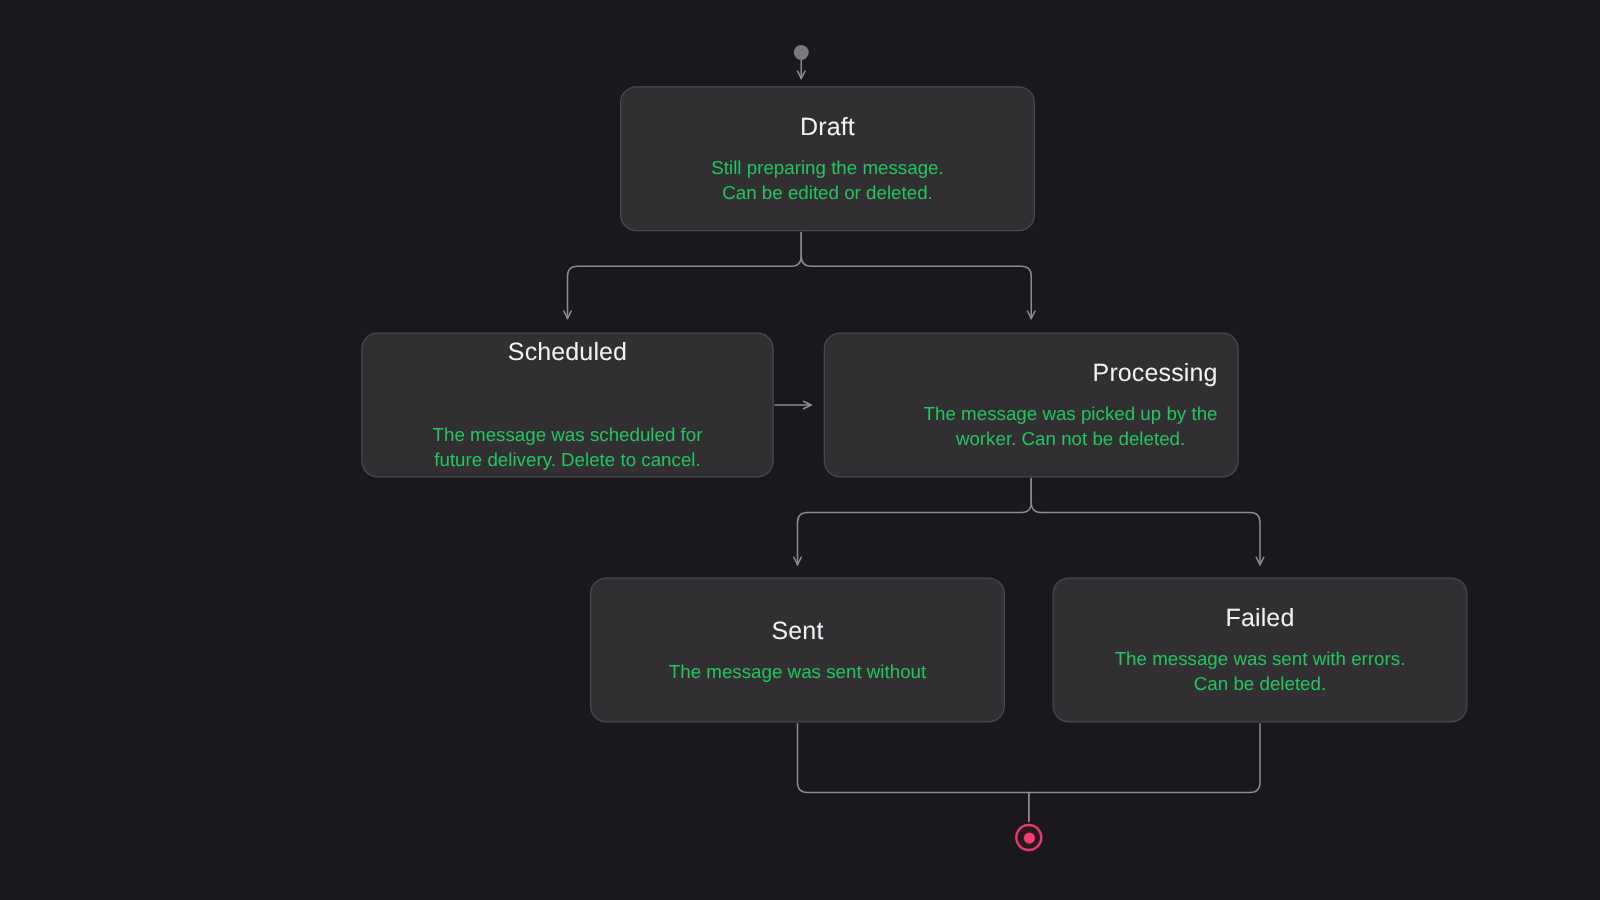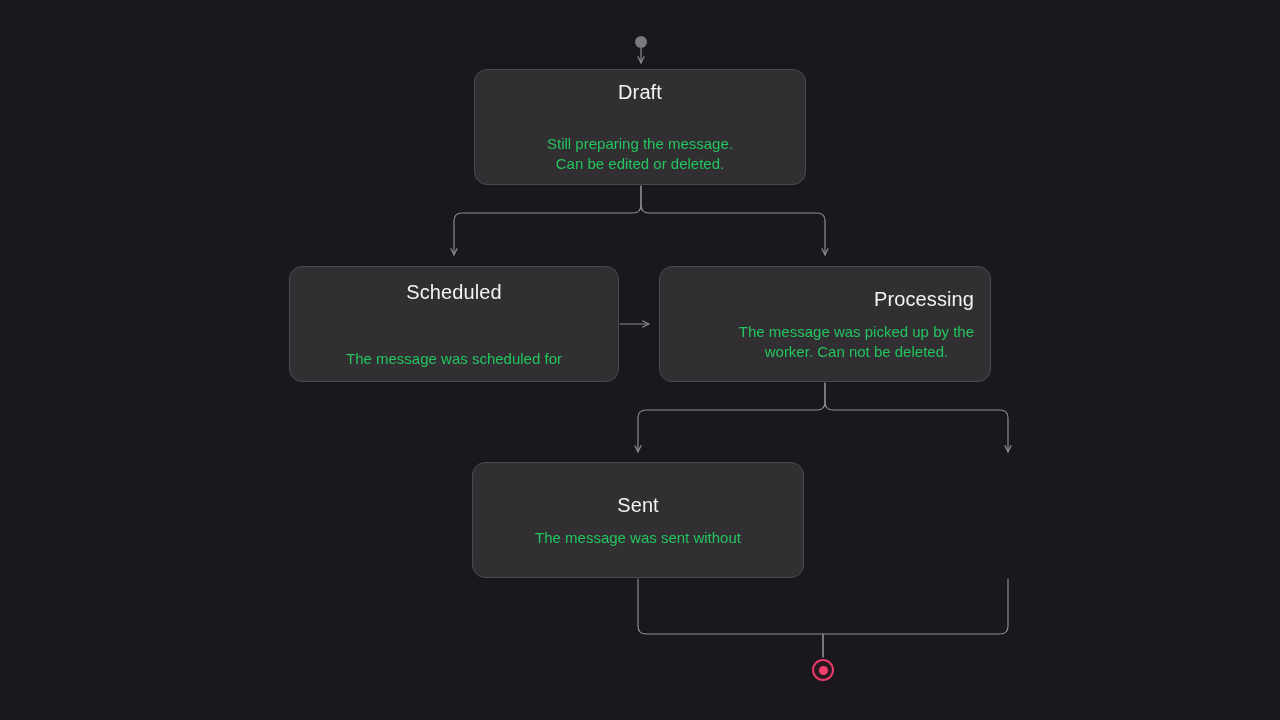--- a/index.html
+++ b/index.html
@@ -105,48 +105,56 @@
       <path d="M825,383 L825,402 Q825,410 833,410 L1000,410 Q1008,410 1008,418 L1008,452" marker-end="url(#arrowhead)"></path>
 
       <path d="M638,579 L638,626 Q638,634 646,634 L823,634 L823,657"></path>
 
       <path d="M1008,579 L1008,626 Q1008,634 1000,634 L823,634 L823,657"></path>
     </g>
   </svg>
 
   <div class="marker" id="start-marker" style="left:635px; top:36px; width:12px; height:12px;"></div>
 
-  <div class="node" id="node-draft" style="left:474px; top:69px; width:332px; height:116px;justify-content:space-between;">
+  <div class="node" id="node-draft" style="left:496px; top:69px; width:332px; height:116px;">
     <div class="node-title">Draft</div>
     <div class="node-desc">
       <div>Still preparing the message.</div>
       <div>Can be edited or deleted.</div>
     </div>
   </div>
 
   <div class="node" id="node-scheduled" style="left:289px; top:266px; width:330px; height:116px;gap:34px;">
     <div class="node-title">Scheduled</div>
     <div class="node-desc">
       <div>The message was scheduled for</div>
+      <div>future delivery. Delete to cancel.</div>
     </div>
   </div>
 
   <div class="node" id="node-processing" style="left:659px; top:266px; width:332px; height:116px;align-items:flex-end;">
     <div class="node-title">Processing</div>
     <div class="node-desc">
       <div>The message was picked up by the</div>
       <div>worker. Can not be deleted.</div>
     </div>
   </div>
 
   <div class="node" id="node-sent" style="left:472px; top:462px; width:332px; height:116px;">
     <div class="node-title">Sent</div>
     <div class="node-desc">
       <div>The message was sent without</div>
     </div>
   </div>
 
+  <div class="node" id="node-failed" style="left:842px; top:462px; width:332px; height:116px;">
+    <div class="node-title">Failed</div>
+    <div class="node-desc">
+      <div>The message was sent with errors.</div>
+      <div>Can be deleted.</div>
+    </div>
+  </div>
 
   <div class="marker" id="end-marker" style="left:812px; top:659px; width:22px; height:22px;">
     <div id="end-marker-dot"></div>
   </div>
 
 </div>
 
 </body></html>

